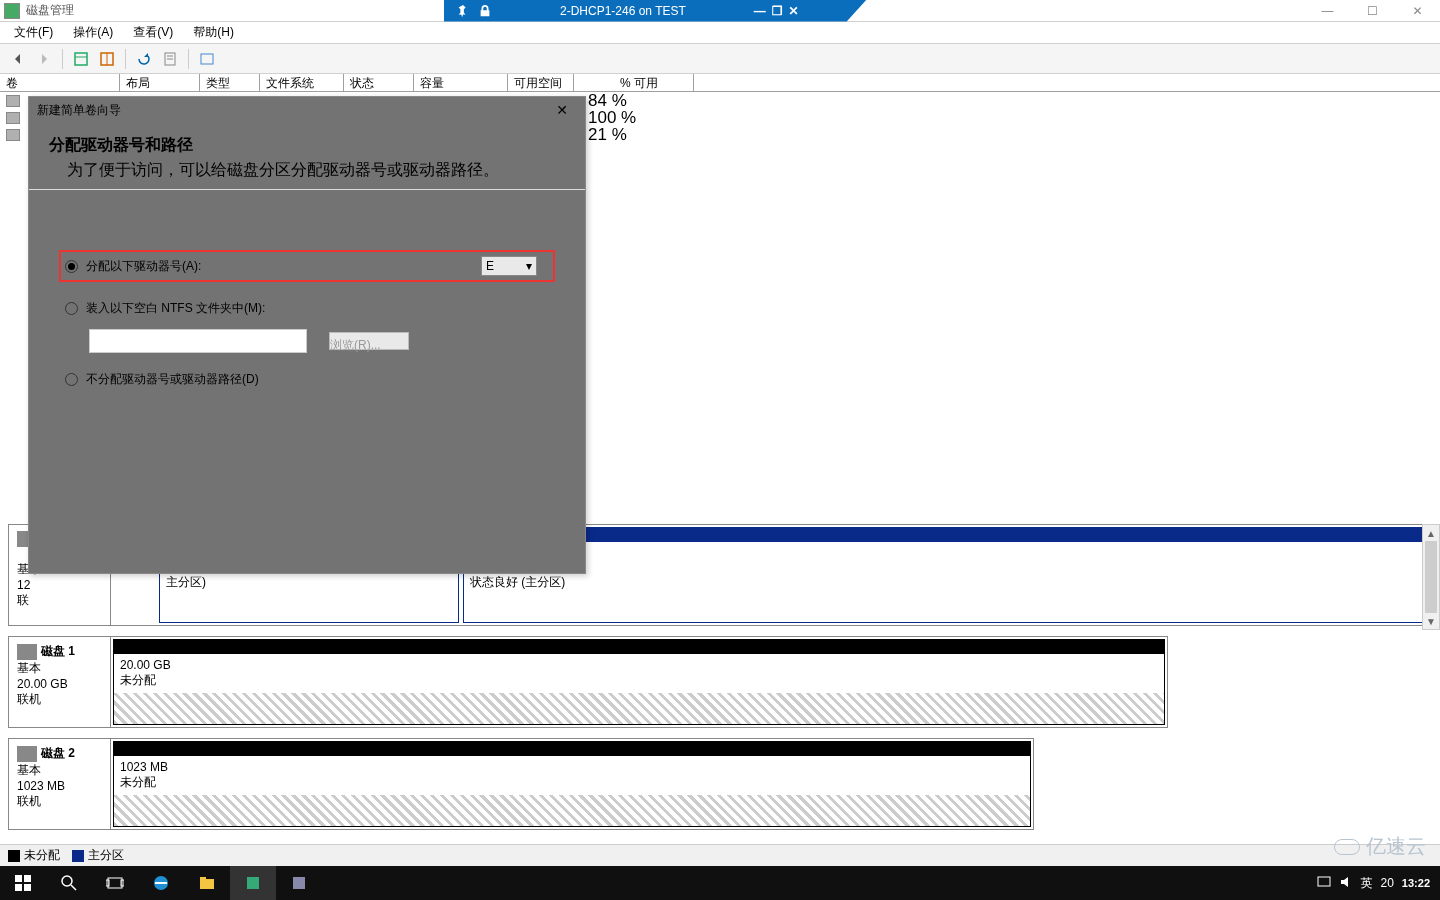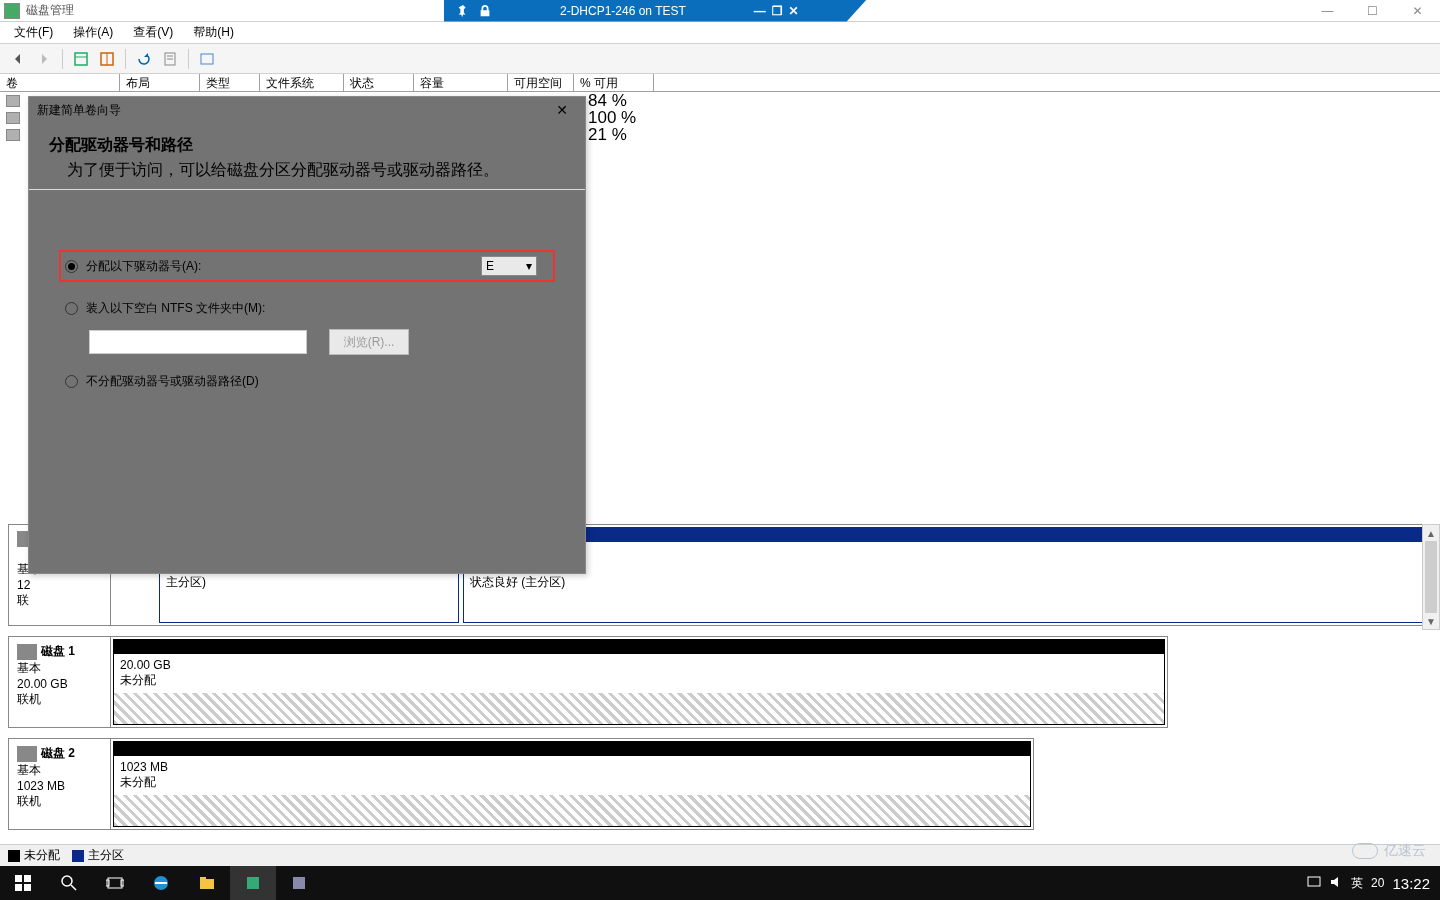--- a/index.html
+++ b/index.html
@@ -15,21 +15,21 @@
 .outer-titlebar .win-btn { width: 45px; height: 22px; display: flex; align-items: center; justify-content: center; color: #888; font-size: 12px; }
 .menubar { height: 22px; display: flex; align-items: center; font-size: 12px; border-bottom: 1px solid #d0d0d0; padding: 0 6px; gap: 4px; }
 .menubar .menu-item { padding: 2px 8px; }
 .toolbar { height: 30px; display: flex; align-items: center; padding: 0 6px; gap: 2px; border-bottom: 1px solid #d0d0d0; background: #f5f5f5; }
 .toolbar .tb-btn { width: 24px; height: 24px; border: 1px solid transparent; display:flex; align-items:center; justify-content:center; }
 .toolbar .tb-sep { width:1px; height:20px; background:#ccc; margin:0 4px;}
 .tb-btn svg{width:16px;height:16px;}
 .main { position: relative; height: calc(100% - 22px - 22px - 30px - 34px); background: #fff; }
 .grid-header { height: 18px; display: flex; border-bottom: 1px solid #a0a0a0; font-size: 12px; background: #fff; }
 .grid-header div { border-right: 1px solid #a0a0a0; padding: 1px 6px; }
-.col-vol{width:120px;} .col-layout{width:80px;} .col-type{width:60px;} .col-fs{width:84px;} .col-state{width:70px;} .col-cap{width:94px;} .col-free{width:66px;} .col-pct{width:80px;}
+.col-vol{width:120px;} .col-layout{width:80px;} .col-type{width:60px;} .col-fs{width:84px;} .col-state{width:70px;} .col-cap{width:94px;} .col-free{width:66px;} .col-pct{width:80px;margin-left:40px;}
 .grid-body { font-size:12px; }
 .grid-row { height:17px; display:flex; align-items:center; }
 .grid-row .cell { padding:0 6px; }
 .vol-icon{width:14px;height:12px;display:inline-block;background:#b0b0b0;margin-right:4px;vertical-align:middle;border:1px solid #888;}
 .disk-panels { position:absolute; top:450px; left:8px; right:8px; bottom:2px; overflow:hidden;}
 .disk-row { display:flex; border:1px solid #888; margin-bottom:10px; background:#fff;}
 .disk-label { width:102px; padding:6px 8px; font-size:12px; border-right:1px solid #888; }
 .disk-label .dname{font-weight:bold;}
 .disk-icon{width:20px;height:16px;background:#888;display:inline-block;margin-right:4px;vertical-align:middle;}
 .disk-parts { flex:1; display:flex; }
@@ -50,30 +50,30 @@
 .dlg-close{width:30px;height:22px;display:flex;align-items:center;justify-content:center;font-size:14px;}
 .dlg-head { padding:12px 20px 8px; font-size:16px; border-bottom:1px solid #ddd;}
 .dlg-head .h1{font-weight:bold;margin-bottom:4px;}
 .dlg-body { padding:60px 36px 20px; font-size:12px;}
 .opt-row{display:flex;align-items:center;margin-bottom:18px;gap:8px;}
 .opt-row.hl{border:2px solid #e33; padding:4px; margin-left:-6px; margin-right:-6px;}
 .radio{width:13px;height:13px;border:1px solid #333;border-radius:50%;display:inline-flex;align-items:center;justify-content:center;flex:0 0 auto;}
 .radio.sel::after{content:"";width:7px;height:7px;background:#000;border-radius:50%;}
 .drive-select{width:56px;height:20px;border:1px solid #888;background:#e9e9e9;display:inline-flex;align-items:center;justify-content:space-between;padding:0 4px;font-size:12px;margin-left:auto;margin-right:12px;}
 .path-input{width:218px;height:24px;border:1px solid #ccc;background:#fff;margin-left:24px;}
-.browse-btn{width:80px;height:26px;border:1px solid #bbb;background:#e9e9e9;color:#999;font-size:12px;text-align:center;line-height:24px;margin-left:14px;}
+.browse-btn{width:80px;height:18px;border:1px solid #bbb;background:#e9e9e9;color:#999;font-size:12px;line-height:24px;margin-left:14px;}
 .dlg-foot{position:absolute;bottom:14px;right:18px;display:flex;gap:8px;}
 .btn{width:80px;height:24px;border:1px solid #888;background:#e9e9e9;font-size:12px;display:flex;align-items:center;justify-content:center;}
 .btn.hl{border:2px solid #e33;}
 .taskbar { position:fixed; bottom:0; left:0; right:0; height:34px; background:#101010; display:flex; align-items:center; color:#fff; font-size:12px;}
 .tb-item{width:46px;height:34px;display:flex;align-items:center;justify-content:center;}
 .tb-item svg{width:18px;height:18px;fill:#fff;}
 .tb-right{margin-left:auto;display:flex;align-items:center;gap:8px;padding-right:10px;}
-.clock{text-align:right;line-height:13px;font-size:15px;}
-.watermark{position:fixed;right:14px;bottom:40px;color:#b8c4d0;font-size:14px;display:flex;align-items:center;gap:6px;}
+.clock{text-align:right;line-height:13px;font-size:11px;font-weight:bold;}
+.watermark{position:fixed;right:14px;bottom:40px;color:#b8c4d0;font-size:20px;display:flex;align-items:center;gap:6px;}
 .watermark .logo{width:26px;height:16px;border:1.5px solid #b8c4d0;border-radius:10px;}
 .right-pct{position:absolute;left:588px;top:18px;font-size:17px;line-height:17px;}
 .scrollbar-v{position:absolute;right:0;top:450px;width:18px;height:106px;background:#f0f0f0;border:1px solid #ccc;}
 .scrollbar-v .thumb{position:absolute;top:16px;bottom:16px;left:2px;right:2px;background:#cdcdcd;}
 .scrollbar-v .arr{position:absolute;left:0;right:0;height:16px;display:flex;align-items:center;justify-content:center;font-size:10px;color:#666;}
 .scrollbar-v .arr.up{top:0;} .scrollbar-v .arr.dn{bottom:0;}
 </style>
 </head>
 <body>
 

